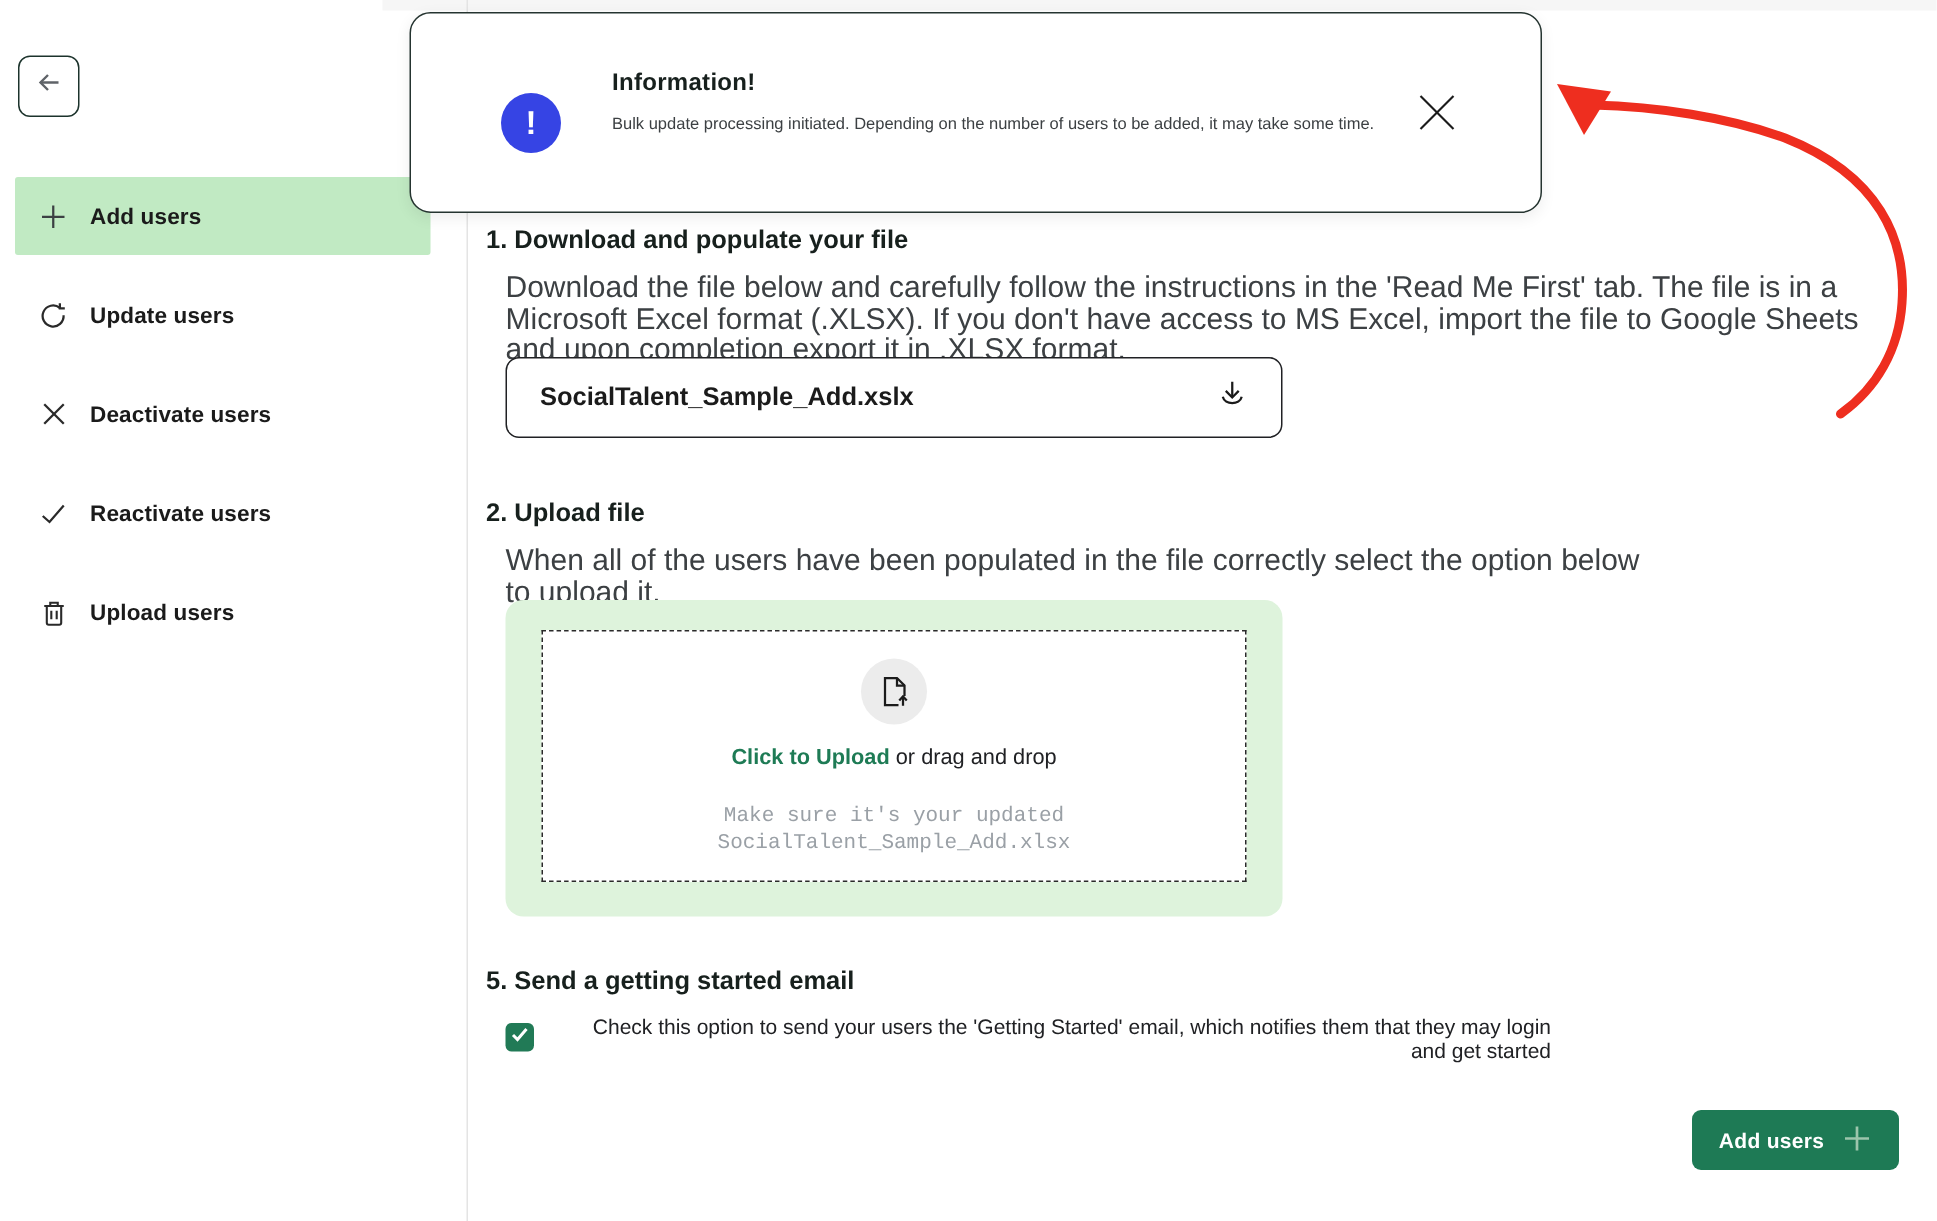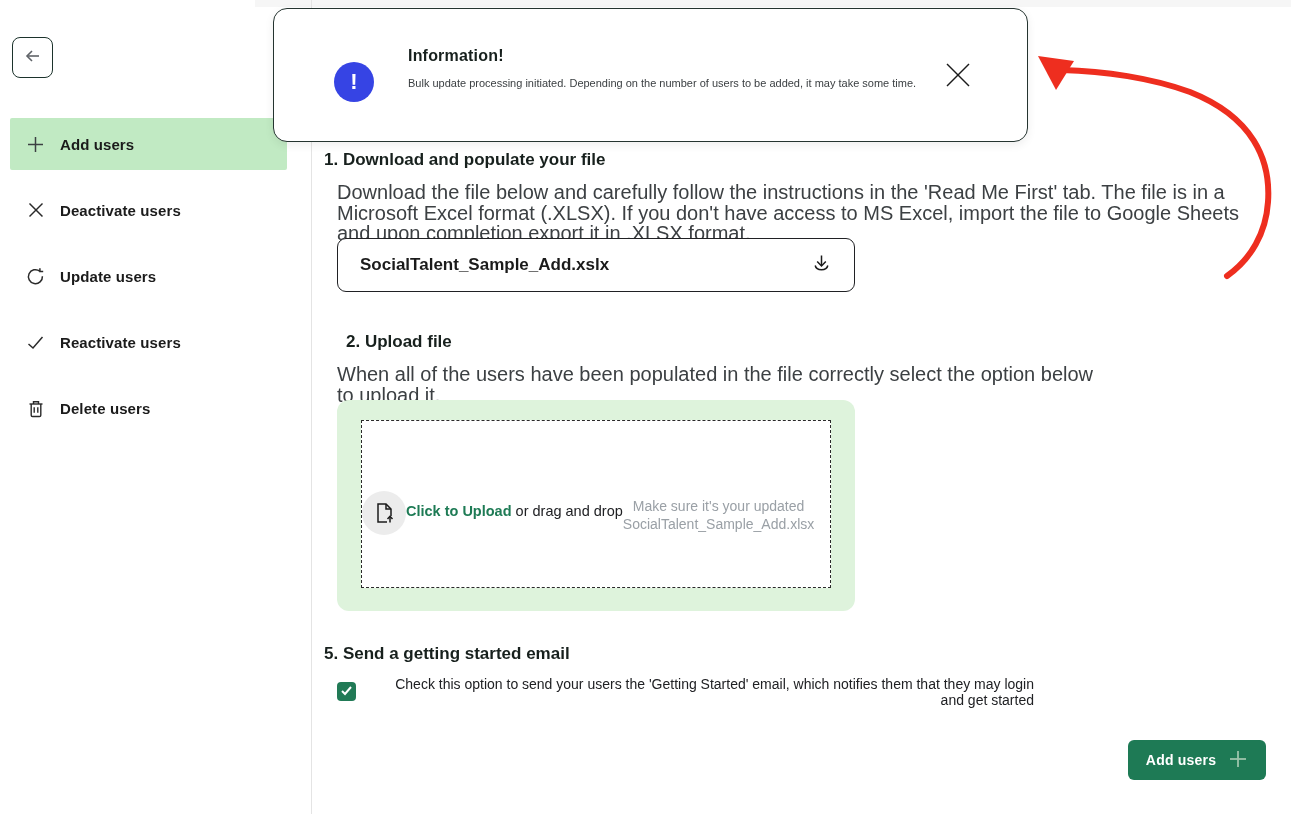--- a/index.html
+++ b/index.html
@@ -33,26 +33,26 @@
   
   .h-step { position:absolute; left:324px; font-size:17px; font-weight:700; color:#17201d; }
   .p-step { position:absolute; left:337px; font-size:20px; line-height:20.5px; color:#3c4043; }
 
   .dl-box { position:absolute; left:337px; top:238px; width:518px; height:54px; border:1px solid #202124;
             border-radius:9px; background:#fff; display:flex; align-items:center; padding:0 22px; cursor:pointer; }
   .dl-box .fname { font-size:17px; font-weight:700; color:#1b1b1b; flex:1; }
 
   .upload-panel { position:absolute; left:337px; top:400px; width:518px; height:211px; background:#def3dc; border-radius:12px; }
   .dropzone { position:absolute; left:24px; top:20px; width:470px; height:168px; background:#fff;
-              border:1.5px dashed #2a2a2a; display:flex; align-items:center; cursor:pointer; }
+              border:1.5px dashed #2a2a2a; display:flex; flex-direction:column; align-items:center; cursor:pointer; }
   .dz-circle { margin-top:18px; width:44px; height:44px; border-radius:50%; background:#ececec;
                display:flex; align-items:center; justify-content:center; }
   .dz-line { margin-top:14px; font-size:14.5px; color:#202124; }
   .dz-line .link { color:#1e7b55; font-weight:700; cursor:pointer; }
-  .dz-hint { margin-top:22px; font-size:14px; line-height:18px; color:#9aa0a6; text-align:center; }
+  .dz-hint { margin-top:22px; font-size:14px; line-height:18px; color:#9aa0a6; text-align:center;font-family:Liberation Mono, monospace; }
 
   .cb { position:absolute; left:337px; top:682px; width:19px; height:19px; background:#217a56; border-radius:4px;
         display:flex; align-items:center; justify-content:center; cursor:pointer; }
   .cb-text { position:absolute; left:372px; top:676px; width:662px; font-size:14px; line-height:16px; color:#202124;text-align:right; }
 
   .submit-btn { position:absolute; left:1128px; top:740px; width:138px; height:40px; background:#1e7a55; border:none;
                 border-radius:6px; display:flex; align-items:center; justify-content:center; gap:12px; cursor:pointer; }
   .submit-btn .s-lbl { color:#fff; font-size:14px; font-weight:700; letter-spacing:.2px; }
 
   .red-arrow { position:absolute; left:0; top:0; width:1291px; height:814px; pointer-events:none; z-index:6; }
@@ -77,55 +77,55 @@
     <span class="ico">
       <svg width="19" height="19" viewBox="0 0 19 19" fill="none" stroke="#3c4043" stroke-width="1.5">
         <line x1="9.5" y1="2" x2="9.5" y2="17"></line>
           <line x1="2" y1="9.5" x2="17" y2="9.5"></line>
       </svg>
       </span>
     <span class="lbl">Add users</span>
   </div>
   <div class="side-item">
     <span class="ico">
+      <svg width="19" height="19" viewBox="0 0 19 19" fill="none" stroke="#2a2a2a" stroke-width="1.5">
+        <path d="M13.8 4.2 A7 7 0 1 0 16.4 9.2"></path>
+          <polyline points="13.9,1.2 13.9,4.6 17.2,4.6"></polyline>
+      </svg>
+      </span>
+    <span class="lbl">Update users</span>
+  </div>
+  <div class="side-item">
+    <span class="ico">
       <svg width="18" height="18" viewBox="0 0 18 18" fill="none" stroke="#2a2a2a" stroke-width="1.5">
         <line x1="2.5" y1="2.5" x2="15.5" y2="15.5"></line>
           <line x1="15.5" y1="2.5" x2="2.5" y2="15.5"></line>
       </svg>
       </span>
     <span class="lbl">Deactivate users</span>
-  </div>
-  <div class="side-item">
-    <span class="ico">
-      <svg width="19" height="19" viewBox="0 0 19 19" fill="none" stroke="#2a2a2a" stroke-width="1.5">
-        <path d="M13.8 4.2 A7 7 0 1 0 16.4 9.2"></path>
-          <polyline points="13.9,1.2 13.9,4.6 17.2,4.6"></polyline>
-      </svg>
-      </span>
-    <span class="lbl">Update users</span>
   </div>
   <div class="side-item">
     <span class="ico">
       <svg width="19" height="19" viewBox="0 0 19 19" fill="none" stroke="#2a2a2a" stroke-width="1.5">
         <polyline points="2.5,11 7,15 16.5,4"></polyline>
       </svg>
       </span>
     <span class="lbl">Reactivate users</span>
   </div>
   <div class="side-item">
     <span class="ico">
       <svg width="18" height="19" viewBox="0 0 18 19" fill="none" stroke="#2a2a2a" stroke-width="1.4">
         <line x1="2.5" y1="5" x2="15.5" y2="5"></line>
         <path d="M6.5 5 V2.8 h5 V5"></path>
         <path d="M4.2 5 v11.2 a1.3 1.3 0 0 0 1.3 1.3 h7 a1.3 1.3 0 0 0 1.3-1.3 V5"></path>
         <line x1="7.2" y1="8.2" x2="7.2" y2="13.8"></line>
           <line x1="10.8" y1="8.2" x2="10.8" y2="13.8"></line>
       </svg>
       </span>
-    <span class="lbl">Delete users</span>
+    <span class="lbl">Upload users</span>
   </div>
 </div>
 
 <div class="toast">
   <div class="info-circle">
     <span>!</span>
   </div>
   <div class="txt">
     <div class="title">Information!</div>
     <div class="msg">Bulk update processing initiated. Depending on the number of users to be added, it may take some time.</div>
@@ -145,21 +145,21 @@
 <div class="dl-box">
   <span class="fname">SocialTalent_Sample_Add.xslx</span>
   <span>
     <svg width="21" height="21" viewBox="0 0 21 21" fill="none" stroke="#1b1b1b" stroke-width="1.5">
       <line x1="10.5" y1="2.5" x2="10.5" y2="12.5"></line>
       <polyline points="6.2,8.6 10.5,13 14.8,8.6"></polyline>
       <path d="M4.2 12.5 c1.2 5.6 11.4 5.6 12.6 0"></path>
     </svg></span>
 </div>
 
-<div class="h-step" style="top:332px;margin-left:22px;">2. Upload file</div>
+<div class="h-step" style="top:332px;">2. Upload file</div>
 <div class="p-step" style="top:364px; width:760px;">When all of the users have been populated in the file correctly select the option below to upload it.</div>
 
 <div class="upload-panel">
   <div class="dropzone">
     <div class="dz-circle">
       <svg width="24" height="24" viewBox="0 0 24 24" fill="none" stroke="#1b1b1b" stroke-width="1.5">
         <path d="M15 21 H6 V3 h8 l5 5 v7"></path>
         <polyline points="14,3 14,8 19,8"></polyline>
         <line x1="18" y1="21.5" x2="18" y2="15.5"></line>
         <polyline points="15.5,18 18,15.3 20.5,18"></polyline>

